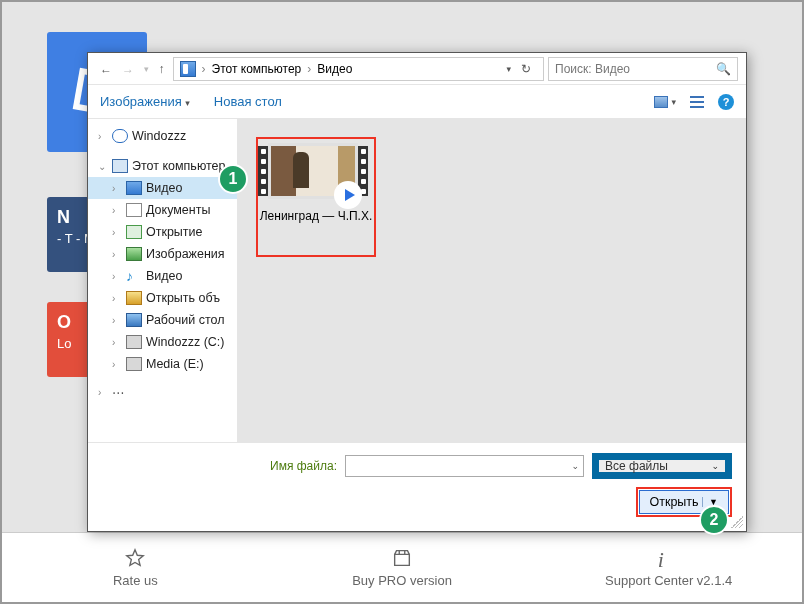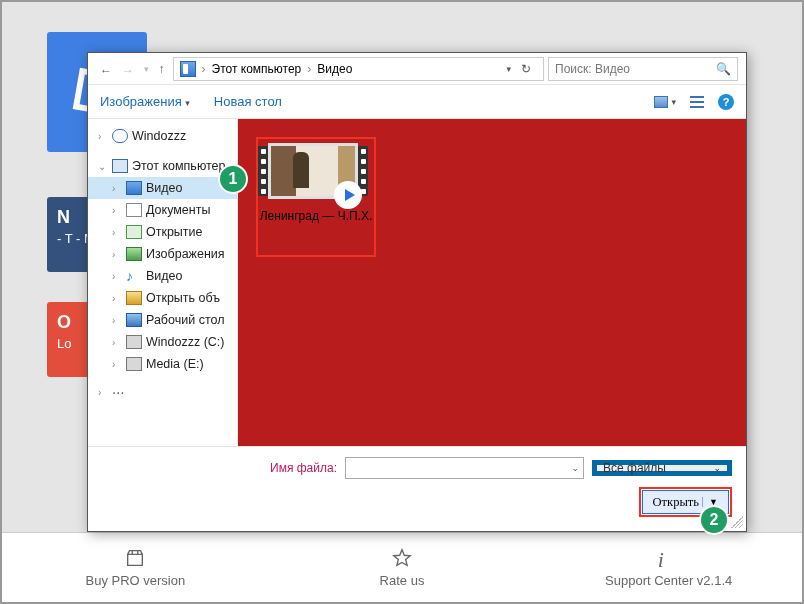--- a/index.html
+++ b/index.html
@@ -108,21 +108,21 @@
   .ticon.pc{background:#d6e6f5;border-color:#3a6ba8;}
   .ticon.video{background:linear-gradient(#6fa9e8,#357ad1);border-color:#2a63a6;}
   .ticon.doc{background:#fff;border-color:#888;}
   .ticon.dl{background:#dff0df;border-color:#4a9a4a;}
   .ticon.img{background:linear-gradient(#a9e0a0,#4aa04a);border-color:#3a7a3a;}
   .ticon.cube{background:linear-gradient(#f7e08a,#d7a02a);border-color:#b07a1a;}
   .ticon.desk{background:linear-gradient(#8fc2f0,#3a78c0);border-color:#2a5a95;}
   .ticon.drive{background:#d8d8d8;border-color:#777;}
 
   .filearea {
-    flex:1; background:#b91c1c; position:relative; padding:18px;
+    flex:1; background:#e5e5e5; position:relative; padding:18px;
   }
   .file-highlight {
     position:absolute; left:18px; top:18px; width:120px; height:120px;
     border:2px solid #ee3324;
   }
   .file-thumb {
     position:absolute; left:30px; top:24px; width:90px; height:56px;
     background:#222; border:3px solid #e0e0e0; display:flex; align-items:center; justify-content:center;
   }
   .file-thumb .still{width:84px;height:50px;background:linear-gradient(90deg,#7a5a40 0 30%,#ede5d8 30% 80%,#b89a68 80%);position:relative;}
@@ -136,27 +136,27 @@
 
   .badge{position:absolute;width:30px;height:30px;border-radius:50%;background:#1f9d63;border:2px solid #fff;color:#fff;display:flex;align-items:center;justify-content:center;font-size:16px;font-weight:600;}
   .badge1{left:216px;top:162px;}
   .badge2{left:697px;top:503px;}
 
   .footer {
     border-top:1px solid #e5e5e5; padding:10px 14px 14px; position:relative;
     display:flex; flex-direction:column; gap:8px;
   }
   .footer-row1{display:flex; align-items:center; gap:8px;}
-  .footer-row1 .lbl{width:235px;text-align:right;color:#be185d;}
+  .footer-row1 .lbl{width:235px;text-align:right;color:#4d7c0f;}
   .fname{flex:1;height:22px;border:1px solid #aaa;background:#fff;display:flex;align-items:center;justify-content:flex-end;padding:0 4px;color:#555;}
-  .ftype{width:140px;height:16px;border:5px solid #0369a1;background:#eee;display:flex;align-items:center;justify-content:space-between;padding:0 6px;color:#333;}
+  .ftype{width:140px;height:26px;border:7px solid #0369a1;background:#eee;display:flex;align-items:center;justify-content:space-between;padding:0 6px;color:#333;}
   .footer-row2{display:flex;justify-content:flex-end;gap:10px;}
   .btn{height:24px;min-width:82px;border:1px solid #999;background:#e9e9e9;display:flex;align-items:center;justify-content:center;padding:0 10px;font-size:12.5px;}
   .btn.primary{background:#e3eefc;border:1px solid #2a6bcf;}
-  .btn-wrap-open{border:2px solid #ee3324;padding:1px;font-family:Liberation Serif, serif;}
+  .btn-wrap-open{border:2px solid #ee3324;padding:1px;}
   .resize-grip{position:absolute;right:3px;bottom:3px;width:12px;height:12px;background:
     linear-gradient(135deg,transparent 0 50%,#bbb 50% 55%,transparent 55% 65%,#bbb 65% 70%,transparent 70% 80%,#bbb 80% 85%,transparent 85%);}
 </style>
 </head>
 <body>
 
 <div class="bg-card bg-blue">
   <svg viewBox="0 0 40 40">
       <rect x="6" y="6" width="28" height="28" fill="#fff" transform="rotate(10 20 20)"></rect>
       <rect x="10" y="10" width="20" height="20" fill="#3f7fe3" transform="rotate(10 20 20)"></rect>
@@ -168,29 +168,29 @@
 - М</span>
 </div>
 <div class="bg-card bg-red">
   <b>O</b><br>
   <span>Lo</span>
 </div>
 
 <div class="bottom-bar">
   <div class="bottom-item">
     <svg viewBox="0 0 24 24">
+        <path d="M12 3l2.5 6 6.5.5-5 4.2 1.6 6.3L12 16.9 6.4 20l1.6-6.3-5-4.2 6.5-.5z" stroke-width="1.5"></path>
+      </svg>
+    <span>Rate us</span>
+  </div>
+  <div class="bottom-item">
+    <svg viewBox="0 0 24 24">
         <path d="M4 8h16v12H4zM4 8l2-4h12l2 4M9 4v4M15 4v4" stroke-width="1.5"></path>
       </svg>
     <span>Buy PRO version</span>
-  </div>
-  <div class="bottom-item">
-    <svg viewBox="0 0 24 24">
-        <path d="M12 3l2.5 6 6.5.5-5 4.2 1.6 6.3L12 16.9 6.4 20l1.6-6.3-5-4.2 6.5-.5z" stroke-width="1.5"></path>
-      </svg>
-    <span>Rate us</span>
   </div>
   <div class="bottom-item">
     <span class="glyph" style="font-style:italic;color:#666;">i</span>
     <span>Support Center  v2.1.4</span>
   </div>
 </div>
 
 <div class="dialog">
 
   <div class="navrow">

